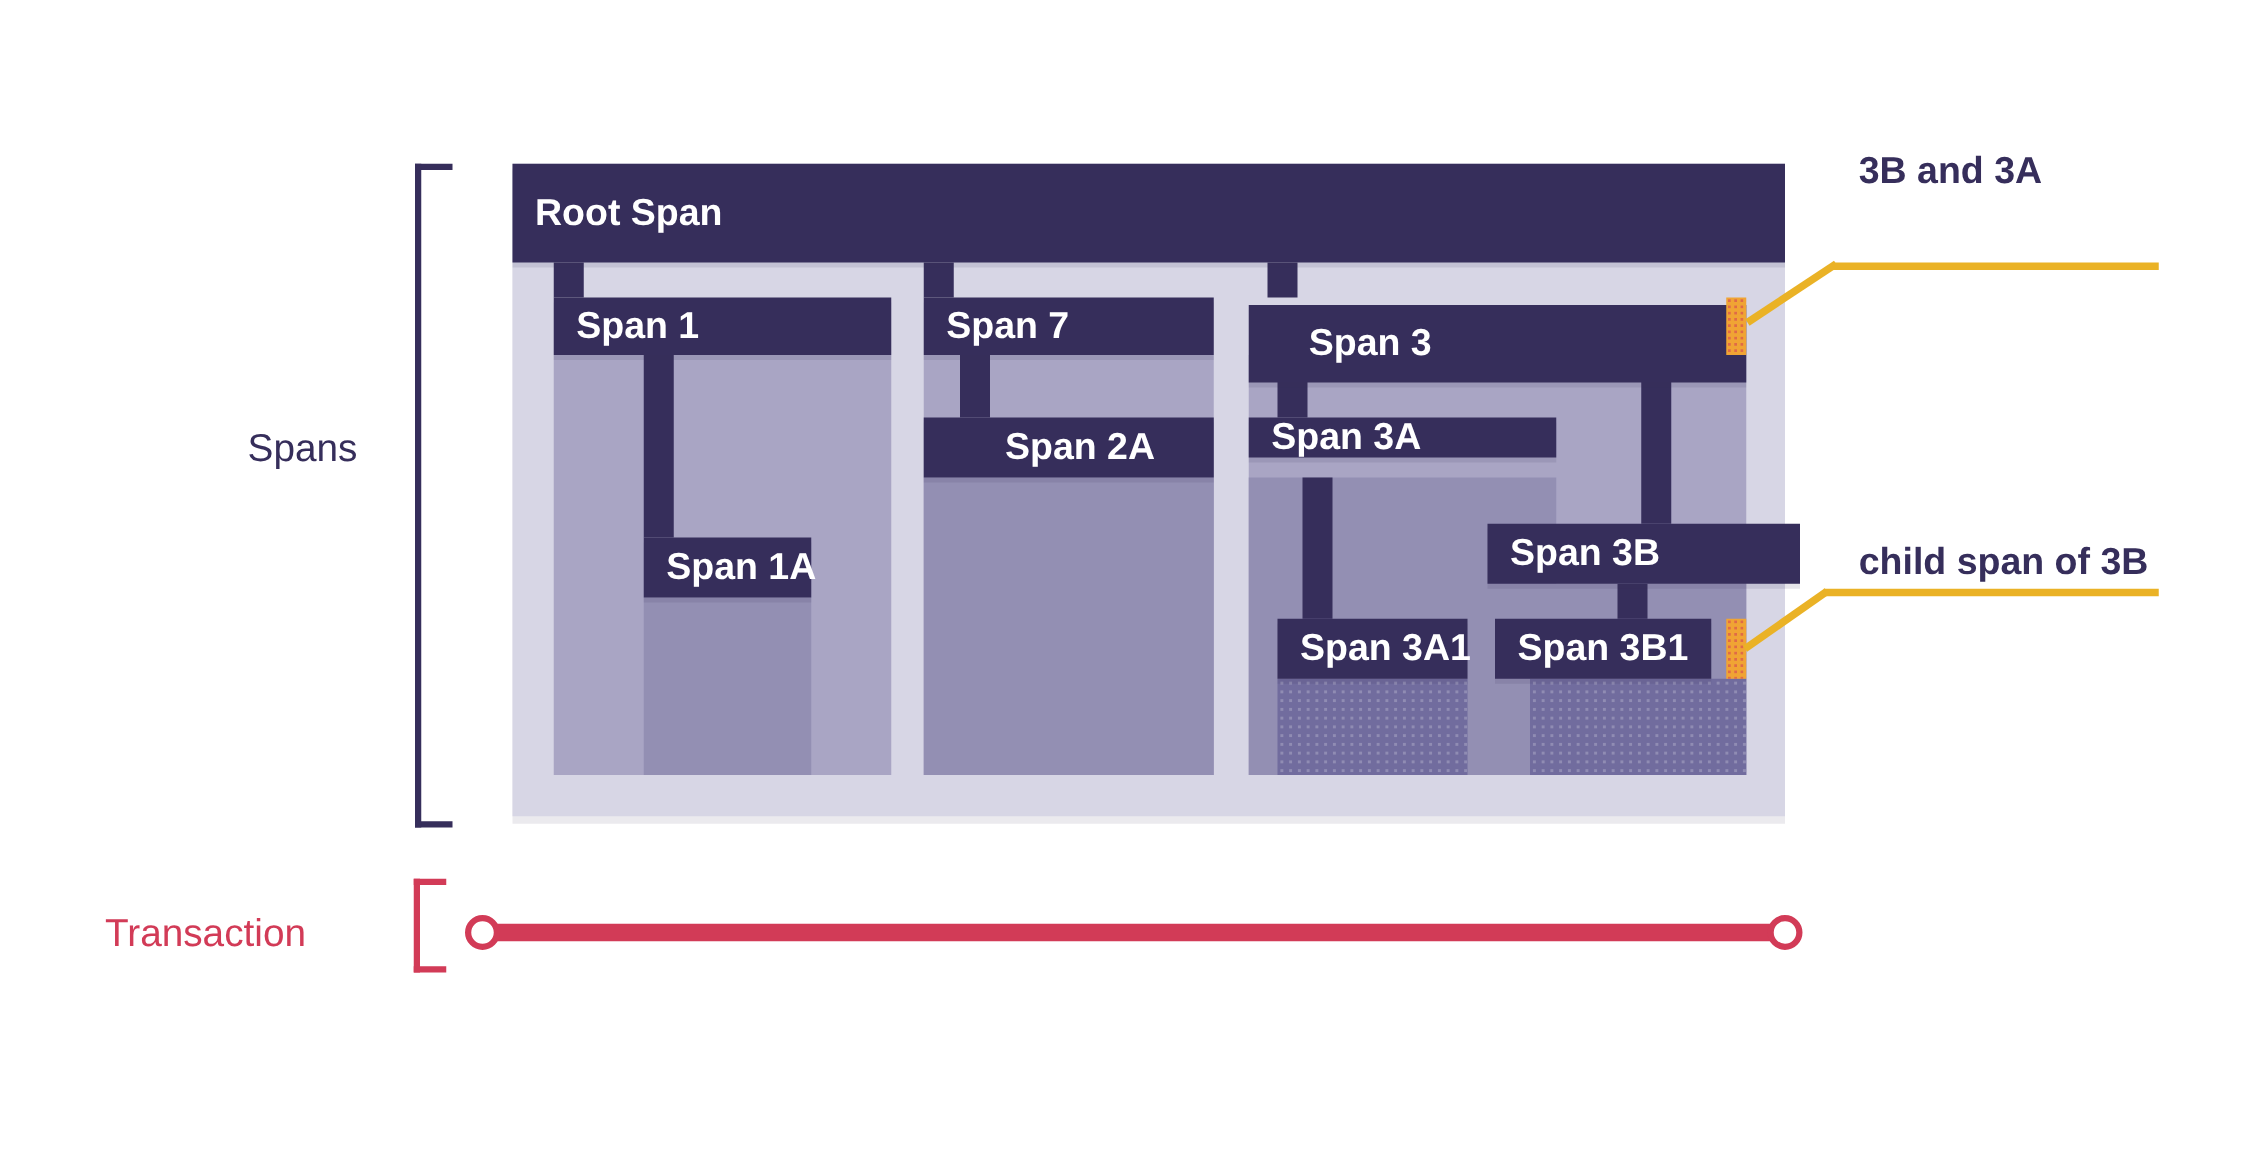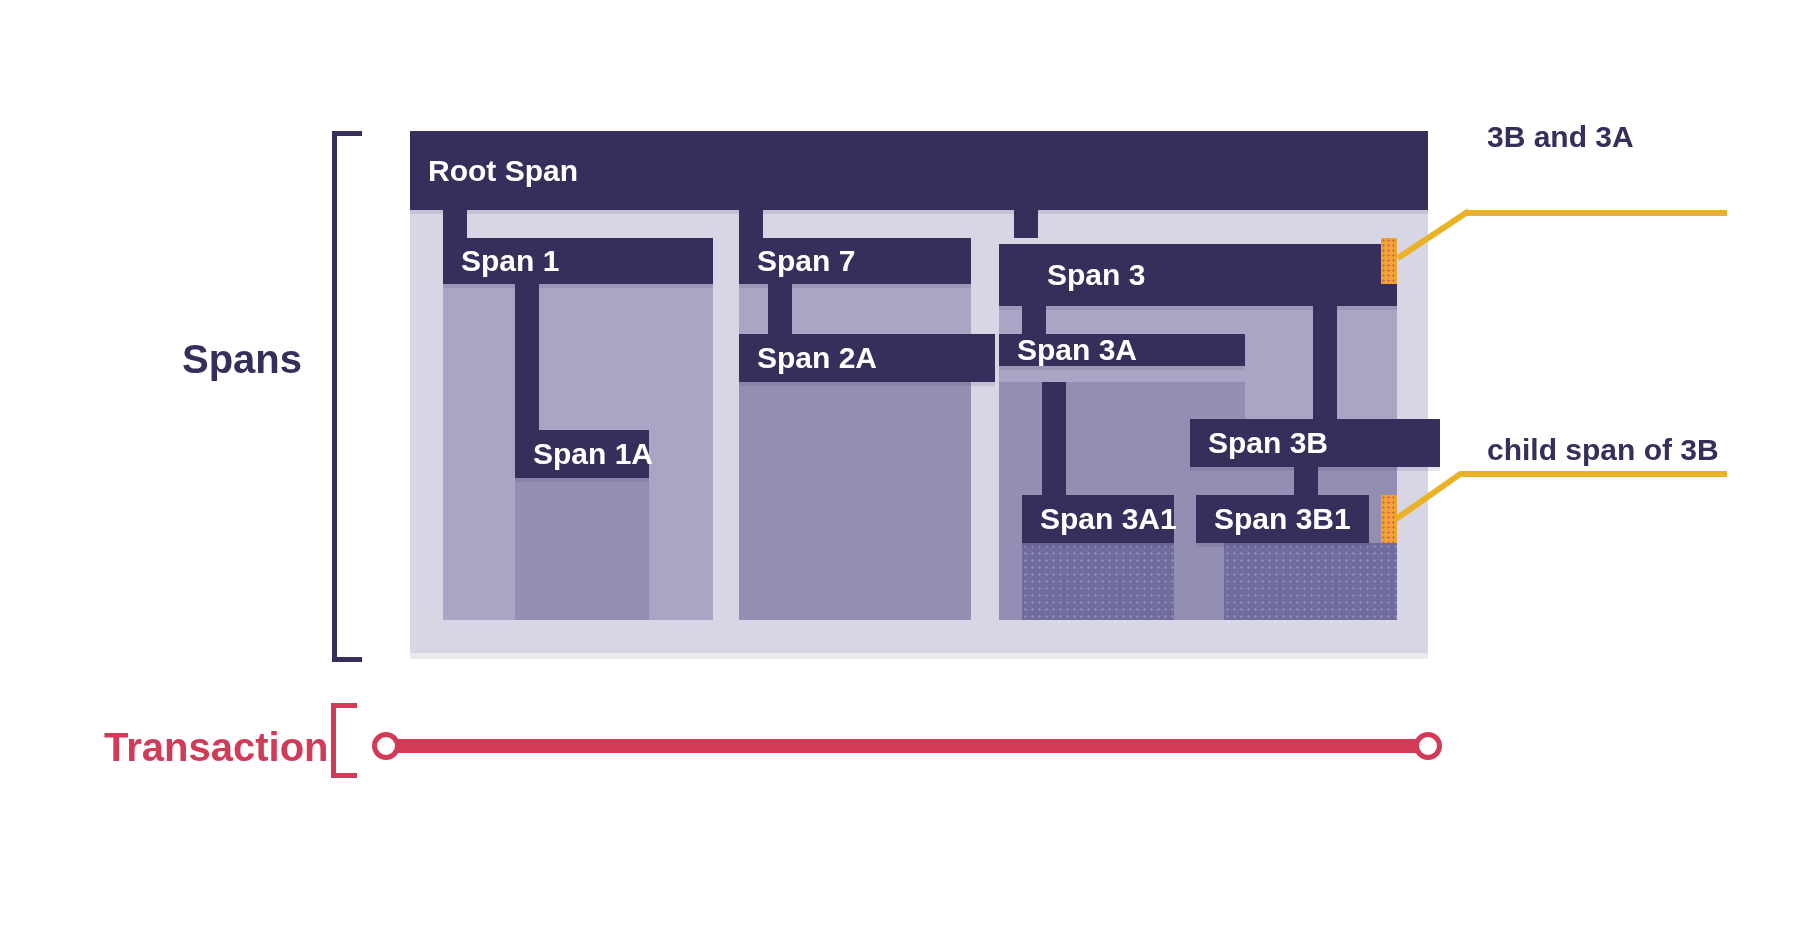--- a/index.html
+++ b/index.html
@@ -41,24 +41,24 @@
     background-image:radial-gradient(rgba(210,59,87,0.55) 1.1px, transparent 1.2px);
     background-size:5px 5px;
   }
   .yline{position:absolute;height:6px;background:var(--yellow);}
   .yline.diag{transform-origin:left center;}
   .note{
     position:absolute;color:var(--dark);font-weight:700;
     font-size:30px;line-height:39px;white-space:nowrap;
   }
   .side-label{
-    position:absolute;color:var(--dark);font-weight:700;font-size:40px;
+    position:absolute;color:var(--dark);font-weight:400;font-size:31px;
     line-height:42px;white-space:nowrap;
   }
-  .side-label.red{color:var(--red);margin-left:20px;}
+  .side-label.red{color:var(--red);}
   .bracket{position:absolute;box-sizing:border-box;background:transparent;}
   .bracket.dark{
     border-left:5px solid var(--dark);
     border-top:5px solid var(--dark);
     border-bottom:5px solid var(--dark);
   }
   .bracket.red{
     border-left:5px solid var(--red);
     border-top:5px solid var(--red);
     border-bottom:5px solid var(--red);
@@ -109,21 +109,21 @@
   </div>
   <div class="bar" style="left:739px;top:238px;width:232px;height:46px;">
     <span>Span 7</span>
   </div>
   <div class="bar" style="left:999px;top:244px;width:398px;height:62px;padding-left:48px;">
     <span>Span 3</span>
   </div>
   <div class="bar" style="left:515px;top:430px;width:134px;height:48px;">
     <span>Span 1A</span>
   </div>
-  <div class="bar" style="left:739px;top:334px;width:256px;height:48px;">
+  <div class="bar" style="left:739px;top:334px;width:232px;height:48px;justify-content:center;">
     <span>Span 2A</span>
   </div>
   <div class="bar" style="left:999px;top:334px;width:246px;height:32px;">
     <span>Span 3A</span>
   </div>
   <div class="bar" style="left:1190px;top:419px;width:250px;height:48px;">
     <span>Span 3B</span>
   </div>
   <div class="bar" style="left:1022px;top:495px;width:152px;height:48px;">
     <span>Span 3A1</span>

